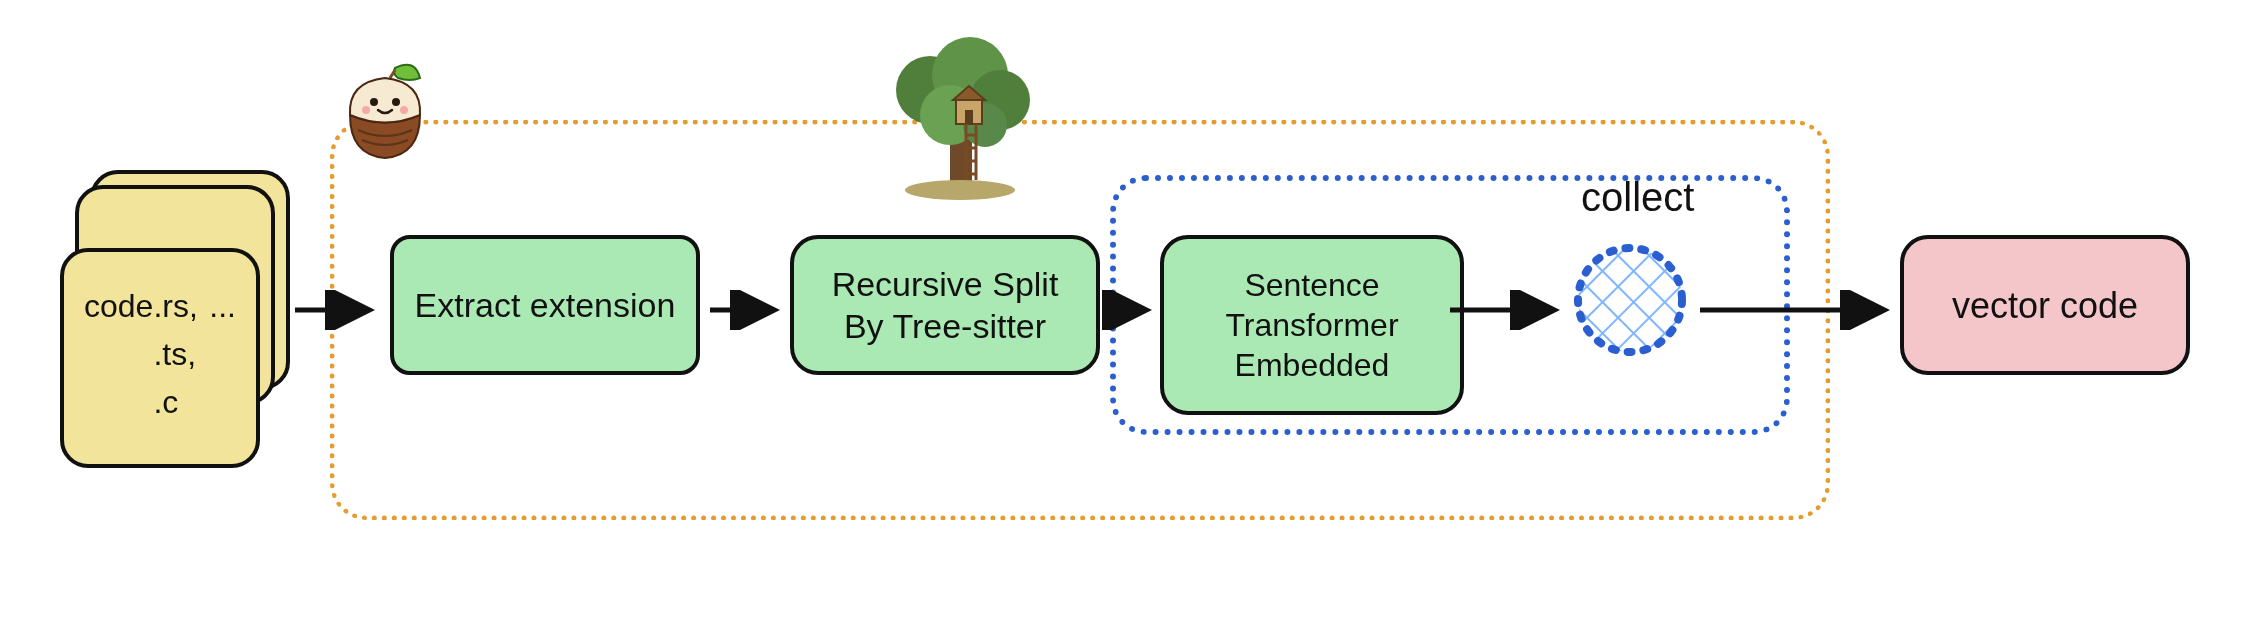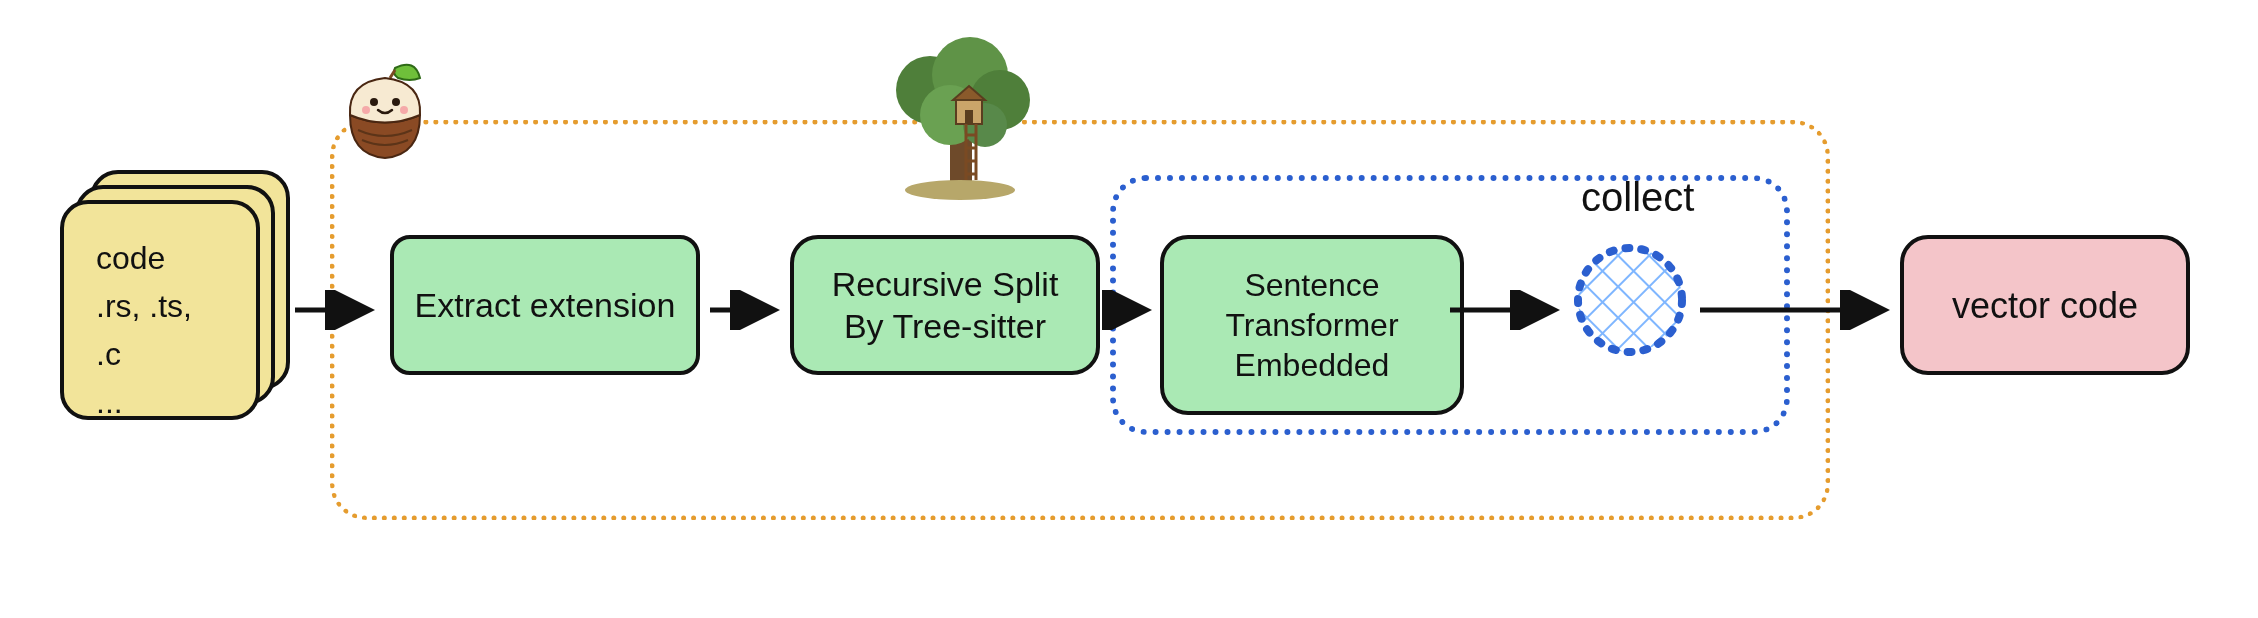--- a/index.html
+++ b/index.html
@@ -33,26 +33,27 @@
   }
   .card {
     position: absolute;
     width: 200px; height: 220px;
     border: 4px solid #111;
     border-radius: 28px;
     background: #f2e49a;
   }
   .card.front {
     display: flex;
-    flex-direction: column;
+    flex-direction: row;
     align-items: flex-start;
     justify-content: flex-start;
-    padding: 30px 32px;
+    padding: 30px 20px;
     font-size: 32px;
     line-height: 1.5;
+    margin-top: 48px;
   }
   .green { background: #aae9b4; }
   .pink  { background: #f4c5c9; }
   .dotted-orange {
     position: absolute;
     border: 5px dotted #e59c2e;
     border-radius: 36px;
     background: transparent;
   }
   .dotted-blue {

